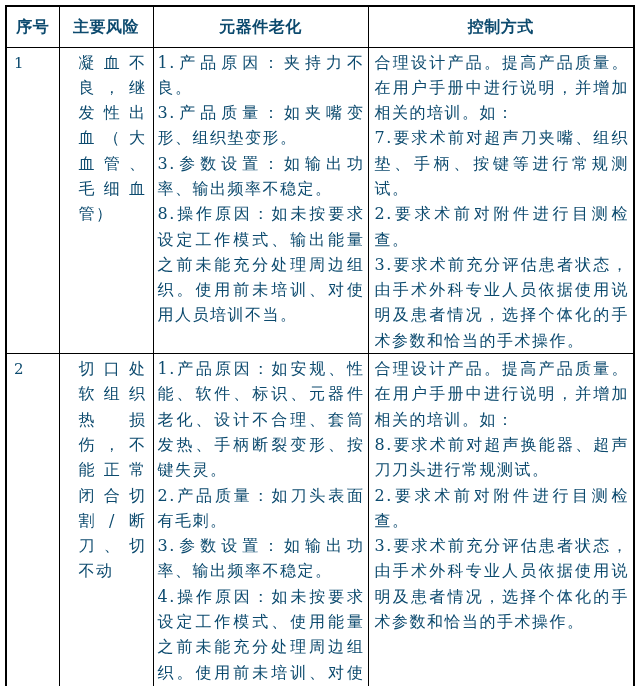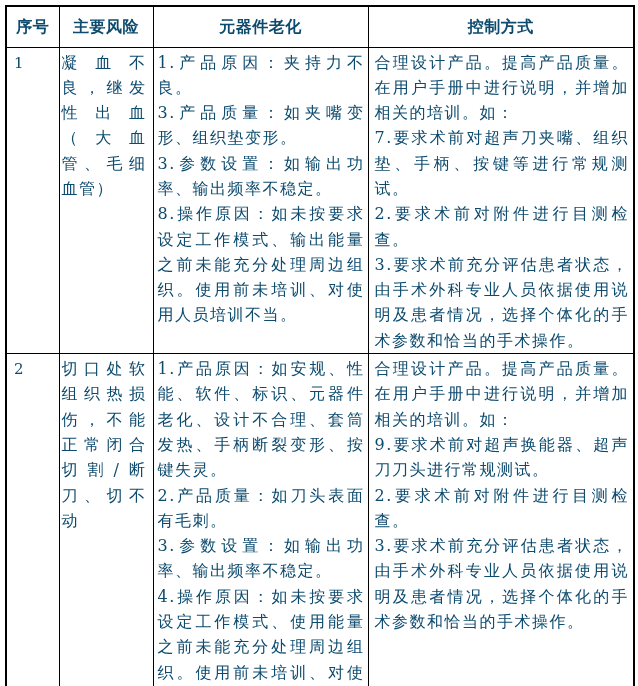--- a/index.html
+++ b/index.html
@@ -51,21 +51,21 @@
     font-size: 16px;
     line-height: 25.3px;
   }
   td.num {
     padding: 3px 3px 0 7px;
     font-size: 15px;
     letter-spacing: 0;
     text-align: left;
   }
   td.risk {
-    padding: 2px 6px 0 2px;
+    padding: 2px 6px 0 19px;
     text-align: justify;
     letter-spacing: 1.5px;
   }
   td.causes {
     padding: 2px 3px 4px 4px;
     text-align: justify;
     letter-spacing: 1.5px;
   }
   td.controls {
     padding: 2px 4px 0 6px;
@@ -118,20 +118,20 @@
         <td class="num">2</td>
         <td class="risk">切口处软组织热损伤，不能正常闭合切割/断刀、切不动</td>
         <td class="causes">
           <p>1.产品原因：如安规、性能、软件、标识、元器件老化、设计不合理、套筒发热、手柄断裂变形、按键失灵。</p>
           <p>2.产品质量：如刀头表面有毛刺。</p>
           <p>3.参数设置：如输出功率、输出频率不稳定。</p>
           <p>4.操作原因：如未按要求设定工作模式、使用能量之前未能充分处理周边组织。使用前未培训、对使用人员培训不当。</p>
         </td>
         <td class="controls">
           <p>合理设计产品。提高产品质量。在用户手册中进行说明，并增加相关的培训。如：</p>
-          <p>9.要求术前对超声换能器、超声刀刀头进行常规测试。</p>
+          <p>8.要求术前对超声换能器、超声刀刀头进行常规测试。</p>
           <p>2.要求术前对附件进行目测检查。</p>
           <p>3.要求术前充分评估患者状态，由手术外科专业人员依据使用说明及患者情况，选择个体化的手术参数和恰当的手术操作。</p>
         </td>
       </tr>
     </tbody>
   </table>
 </div>
 
 </body></html>

